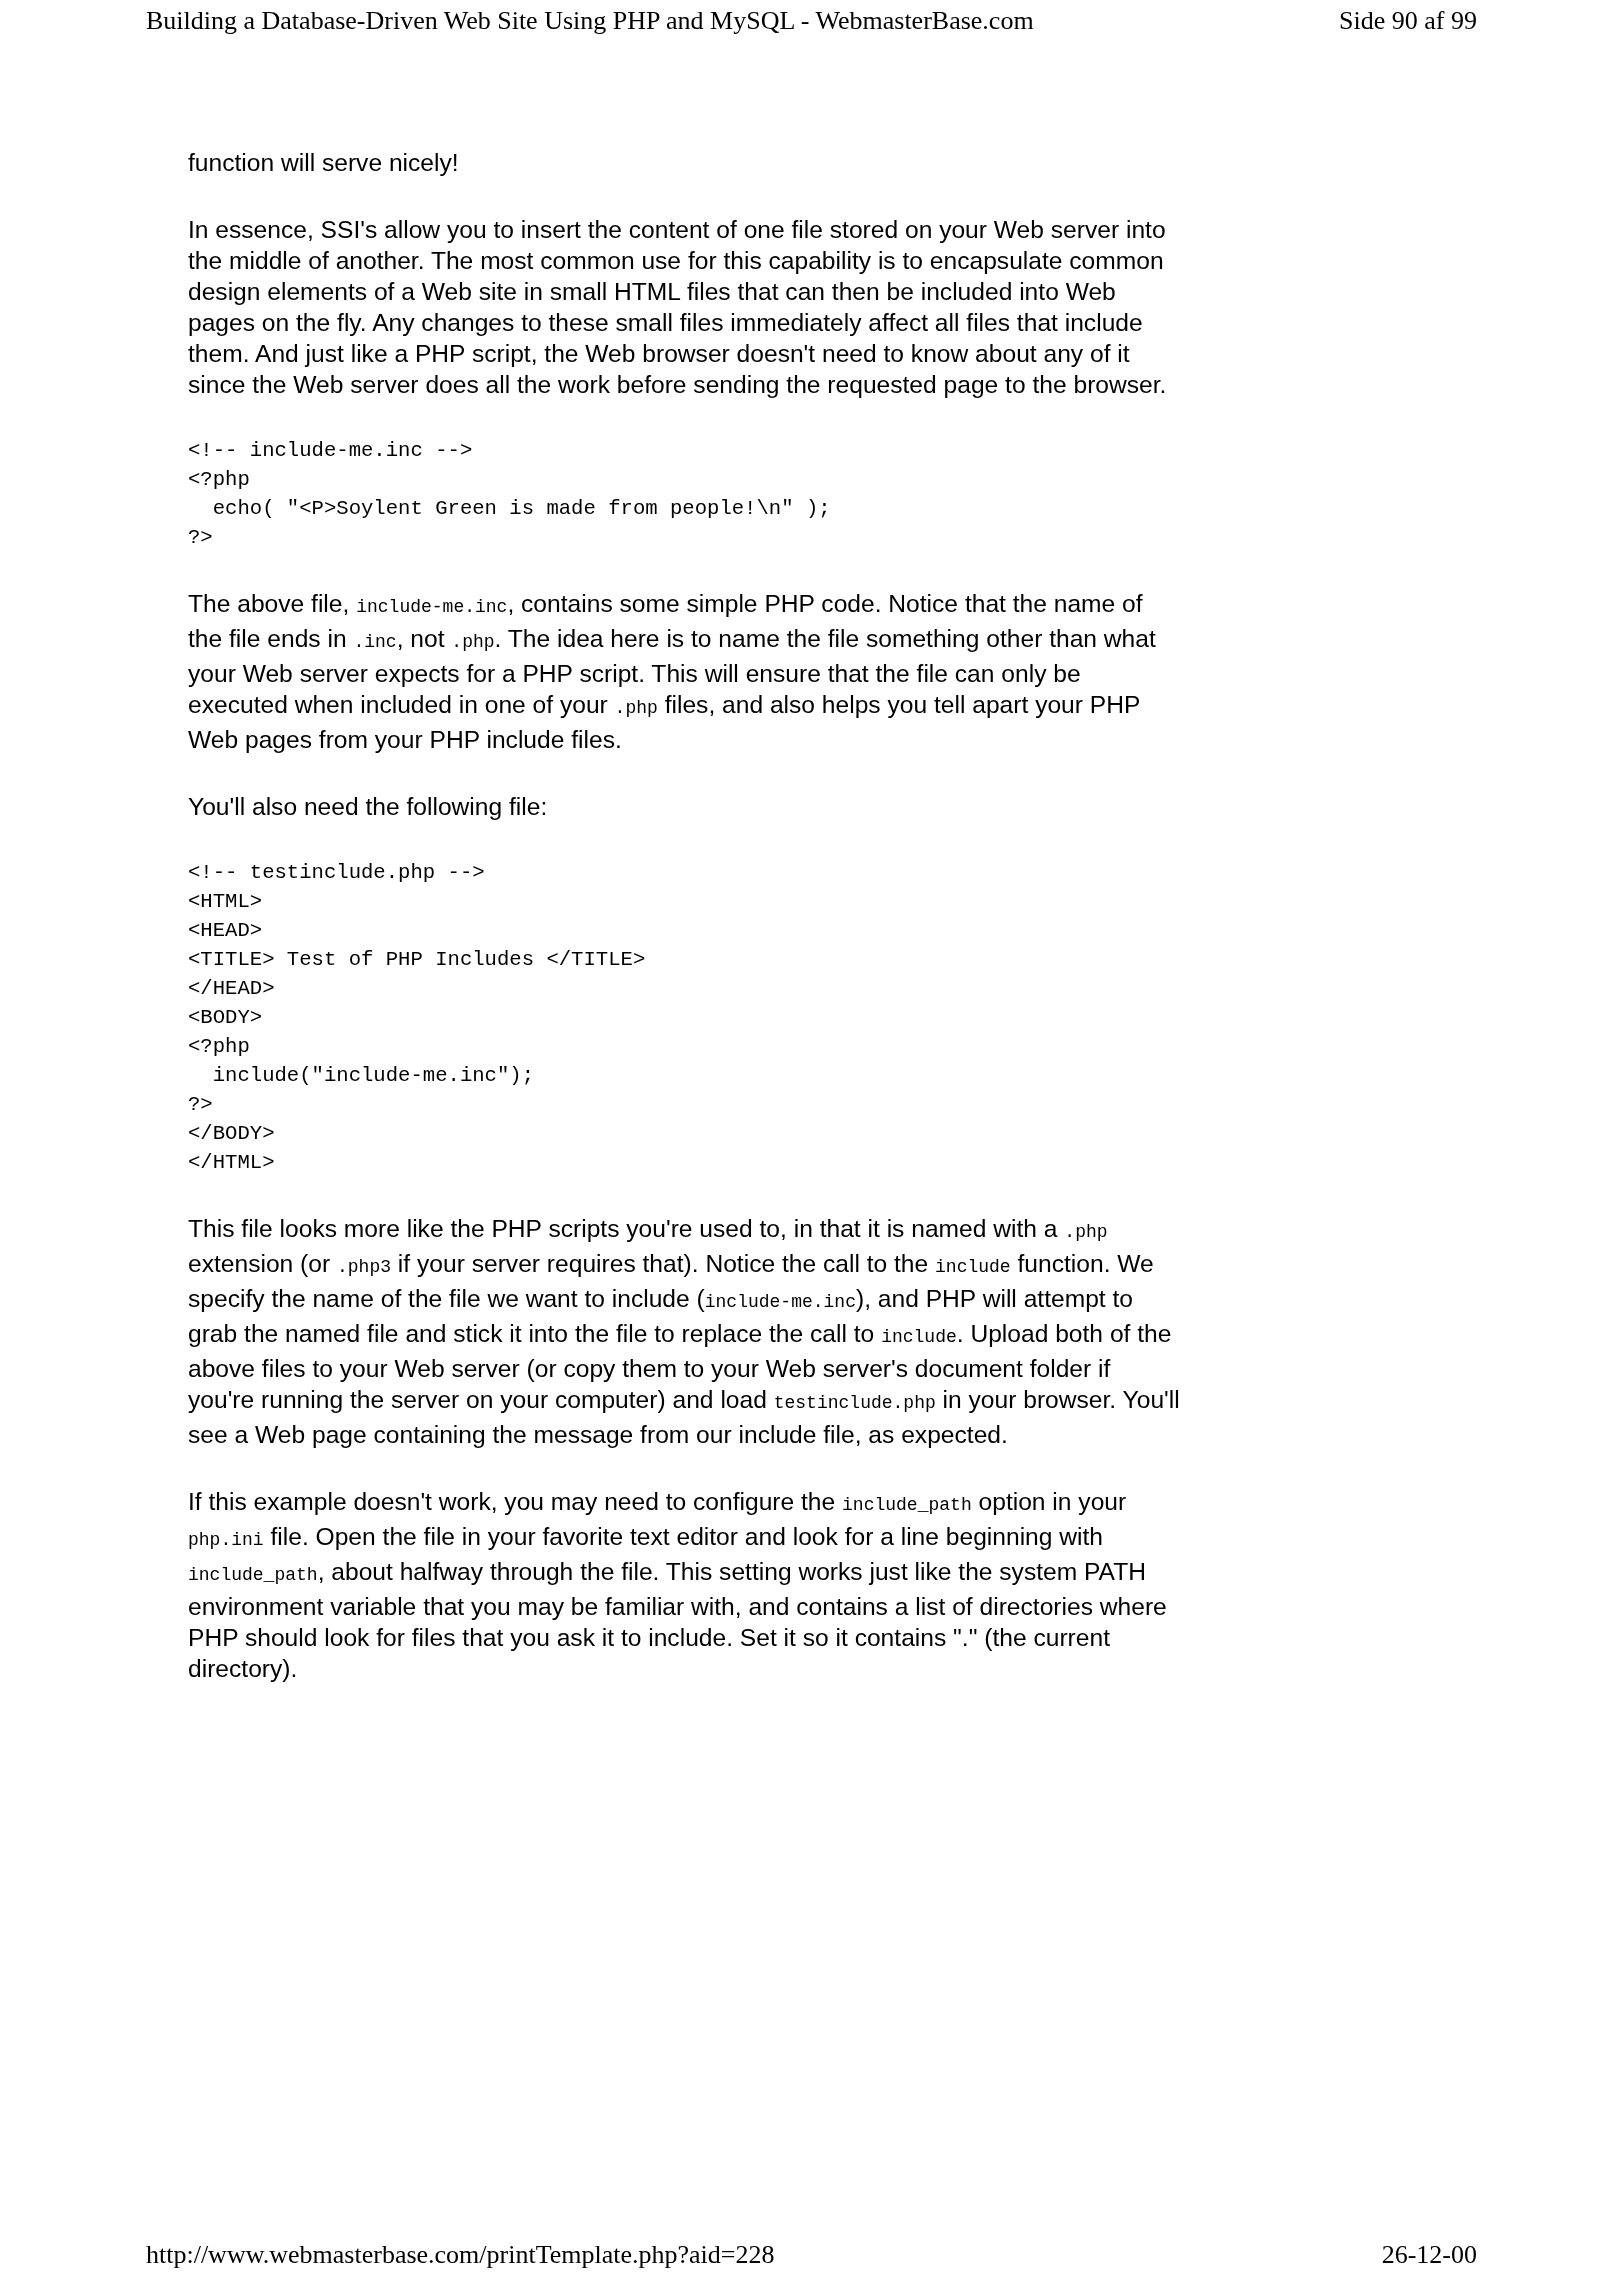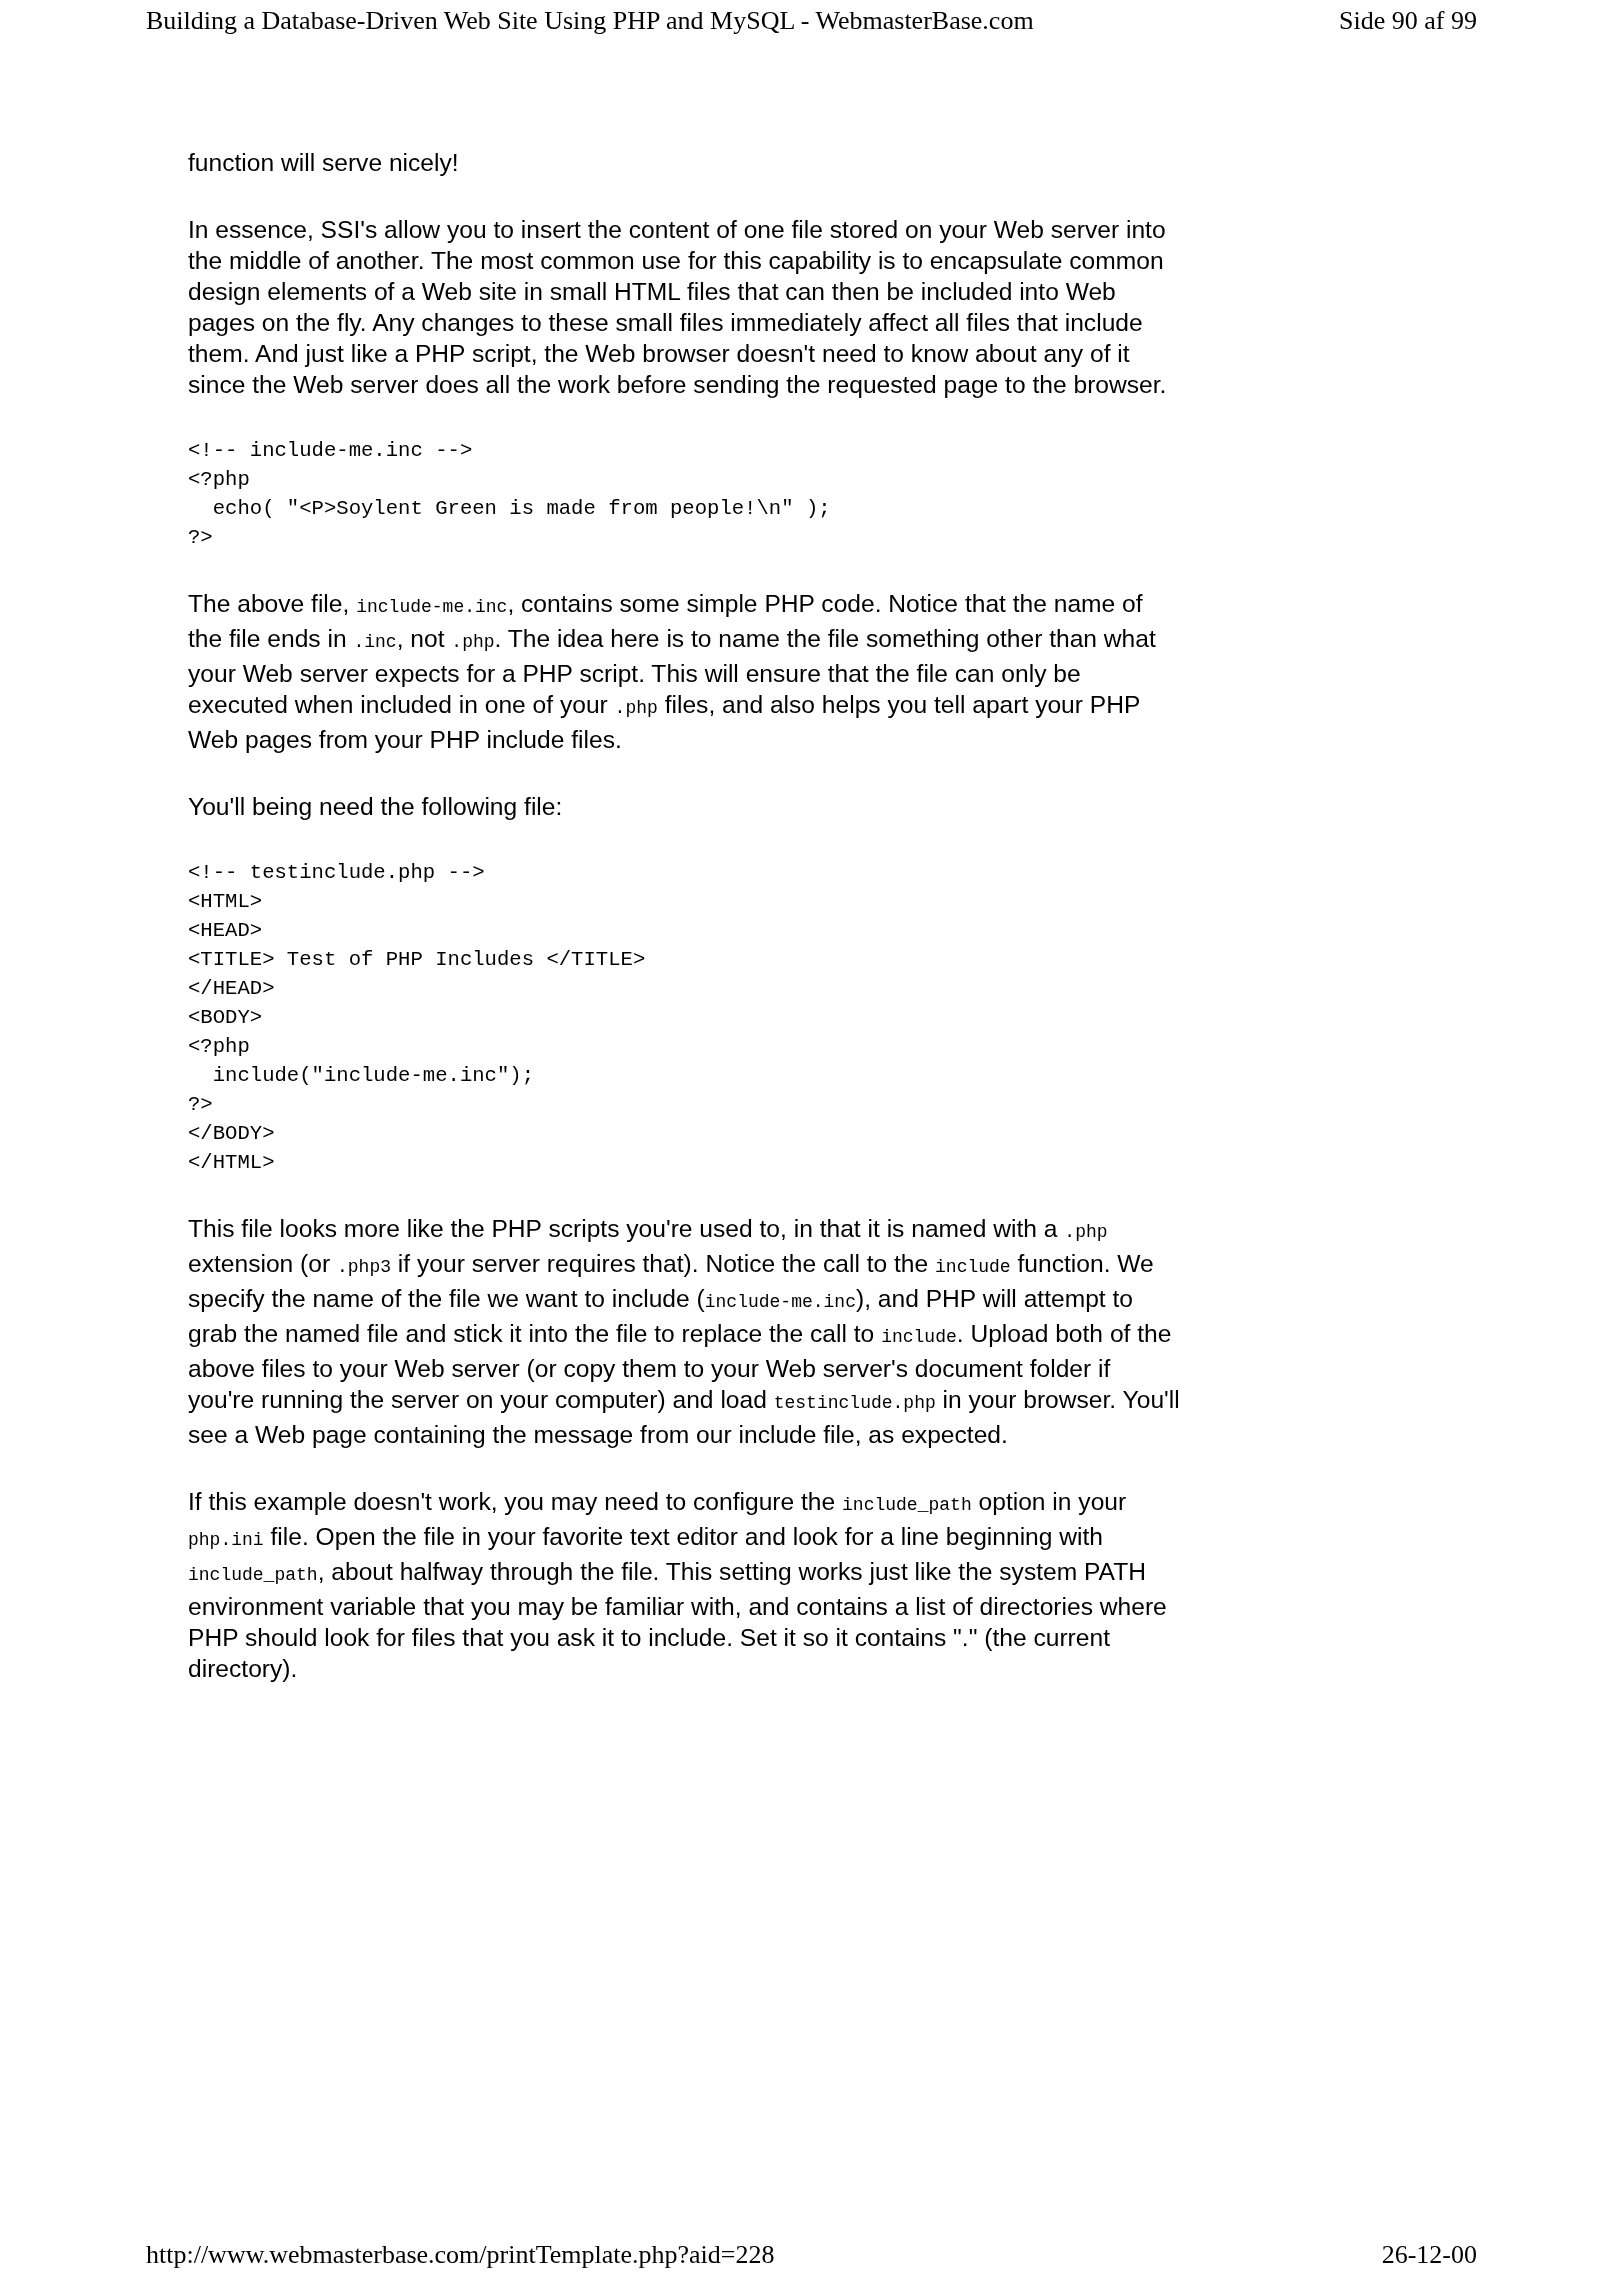--- a/index.html
+++ b/index.html
@@ -84,21 +84,21 @@
 </div>
 
 <div class="doc">
     <p class="para"><span>function will serve nicely!</span></p>
     <p class="para"><span>In essence, SSI's allow you to insert the content of one file stored on your Web server into the middle of another. The most common use for this capability is to encapsulate common design elements of a Web site in small HTML files that can then be included into Web pages on the fly. Any changes to these small files immediately affect all files that include them. And just like a PHP script, the Web browser doesn't need to know about any of it since the Web server does all the work before sending the requested page to the browser.</span></p>
     <pre class="codeblock">&lt;!-- include-me.inc --&gt;
 &lt;?php
   echo( "&lt;P&gt;Soylent Green is made from people!\n" );
 ?&gt;</pre>
     <p class="para"><span>The above file, </span><span class="inline-code">include-me.inc</span><span>, contains some simple PHP code. Notice that the name of the file ends in </span><span class="inline-code">.inc</span><span>, not </span><span class="inline-code">.php</span><span>. The idea here is to name the file something other than what your Web server expects for a PHP script. This will ensure that the file can only be executed when included in one of your </span><span class="inline-code">.php</span><span> files, and also helps you tell apart your PHP Web pages from your PHP include files.</span></p>
-    <p class="para"><span>You'll being need the following file:</span></p>
+    <p class="para"><span>You'll also need the following file:</span></p>
     <pre class="codeblock">&lt;!-- testinclude.php --&gt;
 &lt;HTML&gt;
 &lt;HEAD&gt;
 &lt;TITLE&gt; Test of PHP Includes &lt;/TITLE&gt;
 &lt;/HEAD&gt;
 &lt;BODY&gt;
 &lt;?php
   include("include-me.inc");
 ?&gt;
 &lt;/BODY&gt;

